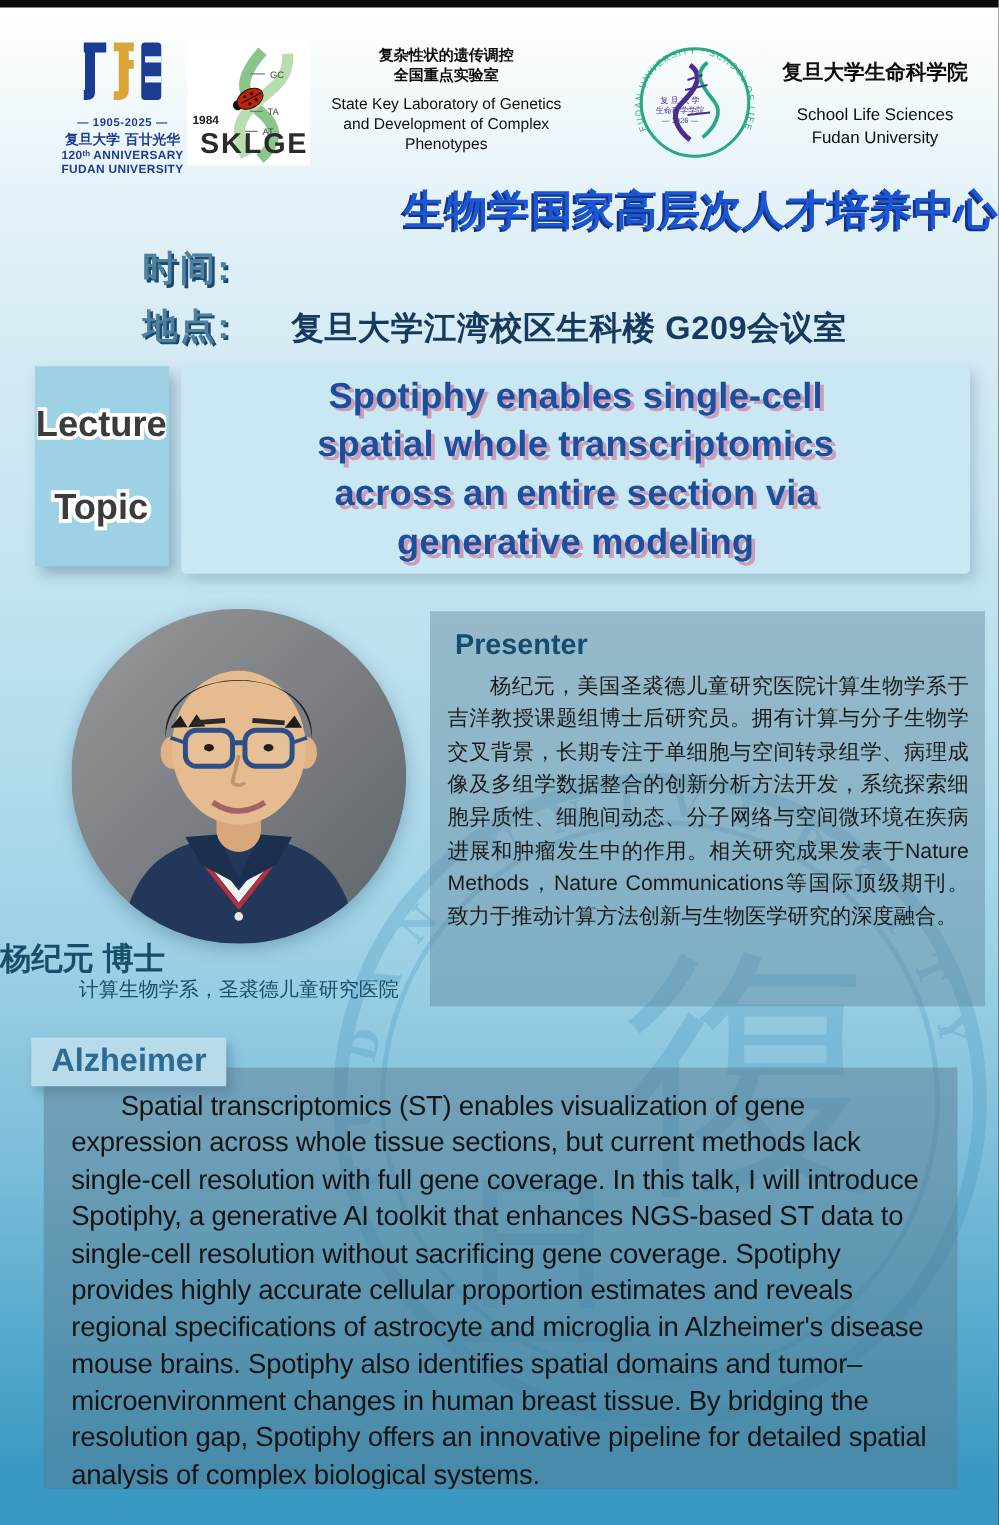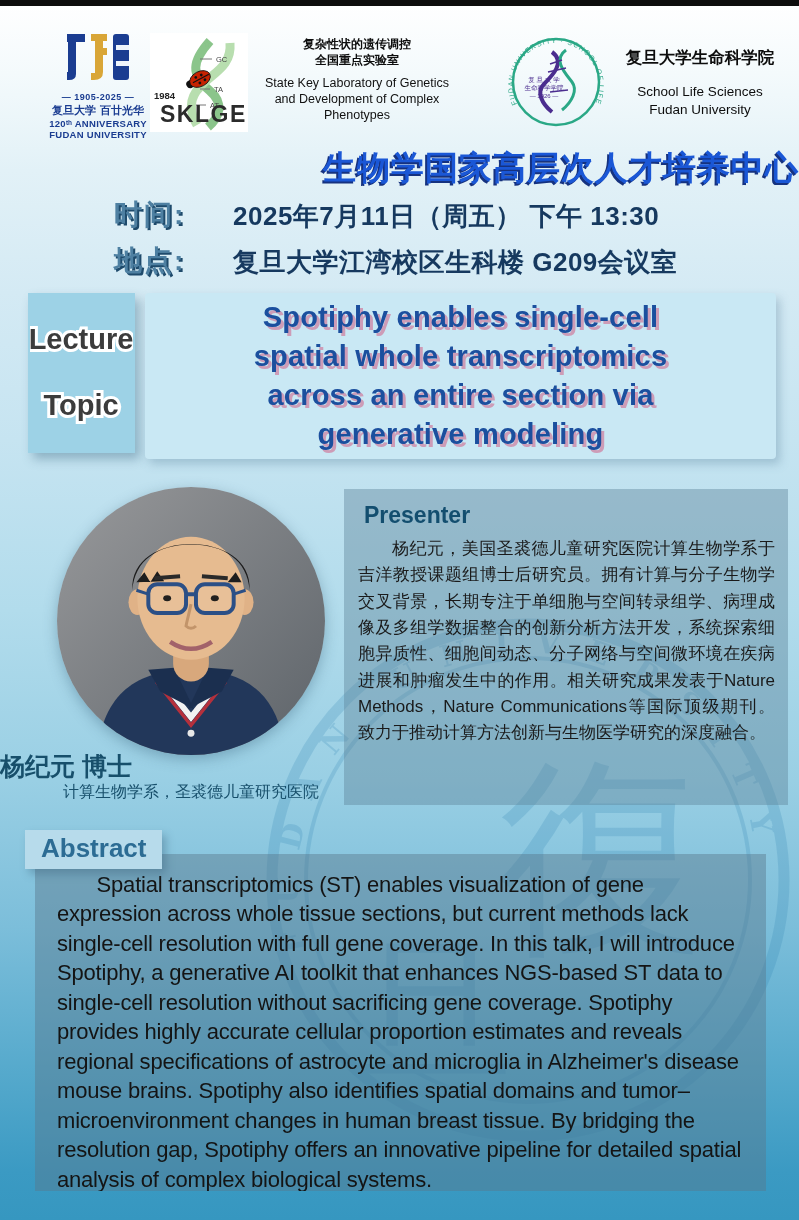--- a/index.html
+++ b/index.html
@@ -182,21 +182,20 @@
     <div class="cn">复旦大学生命科学院</div>
     <div class="en">
       <div>School Life Sciences</div>
       <div>Fudan University</div>
     </div>
   </div>
 
   <div class="layer main-title">生物学国家高层次人才培养中心</div>
 
   <div class="layer info-label t-label">时间:</div>
-  <div class="layer info-value t-value">2025年7月11日（周五） 下午 13:30</div>
   <div class="layer info-label p-label">地点:</div>
   <div class="layer info-value p-value">复旦大学江湾校区生科楼 G209会议室</div>
 
   <div class="layer topic-tag">
     <svg width="103" height="140" viewBox="0 0 103 140">
       <text x="51" y="46" text-anchor="middle" font-size="29" font-weight="800" fill="#3c3c3c" stroke="#ffffff" stroke-width="6" paint-order="stroke" style="font-family:'Liberation Sans',sans-serif">Lecture</text>
       <text x="51" y="112" text-anchor="middle" font-size="29" font-weight="800" fill="#3c3c3c" stroke="#ffffff" stroke-width="6" paint-order="stroke" style="font-family:'Liberation Sans',sans-serif">Topic</text>
     </svg>
   </div>
 
@@ -243,17 +242,17 @@
     </svg>
   </div>
   <div class="layer presenter-name">杨纪元 博士</div>
   <div class="layer presenter-affil">计算生物学系，圣裘德儿童研究医院</div>
 
   <div class="layer presenter-panel">
     <div class="presenter-heading">Presenter</div>
     <div class="presenter-bio">杨纪元，美国圣裘德儿童研究医院计算生物学系于吉洋教授课题组博士后研究员。拥有计算与分子生物学交叉背景，长期专注于单细胞与空间转录组学、病理成像及多组学数据整合的创新分析方法开发，系统探索细胞异质性、细胞间动态、分子网络与空间微环境在疾病进展和肿瘤发生中的作用。相关研究成果发表于Nature Methods，Nature Communications等国际顶级期刊。致力于推动计算方法创新与生物医学研究的深度融合。</div>
   </div>
 
-  <div class="layer abstract-label">Abstract</div>
+  <div class="layer abstract-label">Alzheimer</div>
   <div class="layer abstract-panel">
     <div class="abstract-text">Spatial transcriptomics (ST) enables visualization of gene expression across whole tissue sections, but current methods lack single-cell resolution with full gene coverage. In this talk, I will introduce Spotiphy, a generative AI toolkit that enhances NGS-based ST data to single-cell resolution without sacrificing gene coverage. Spotiphy provides highly accurate cellular proportion estimates and reveals regional specifications of astrocyte and microglia in Alzheimer's disease mouse brains. Spotiphy also identifies spatial domains and tumor–microenvironment changes in human breast tissue. By bridging the resolution gap, Spotiphy offers an innovative pipeline for detailed spatial analysis of complex biological systems.</div>
   </div>
 </div>
 
 </body></html>

